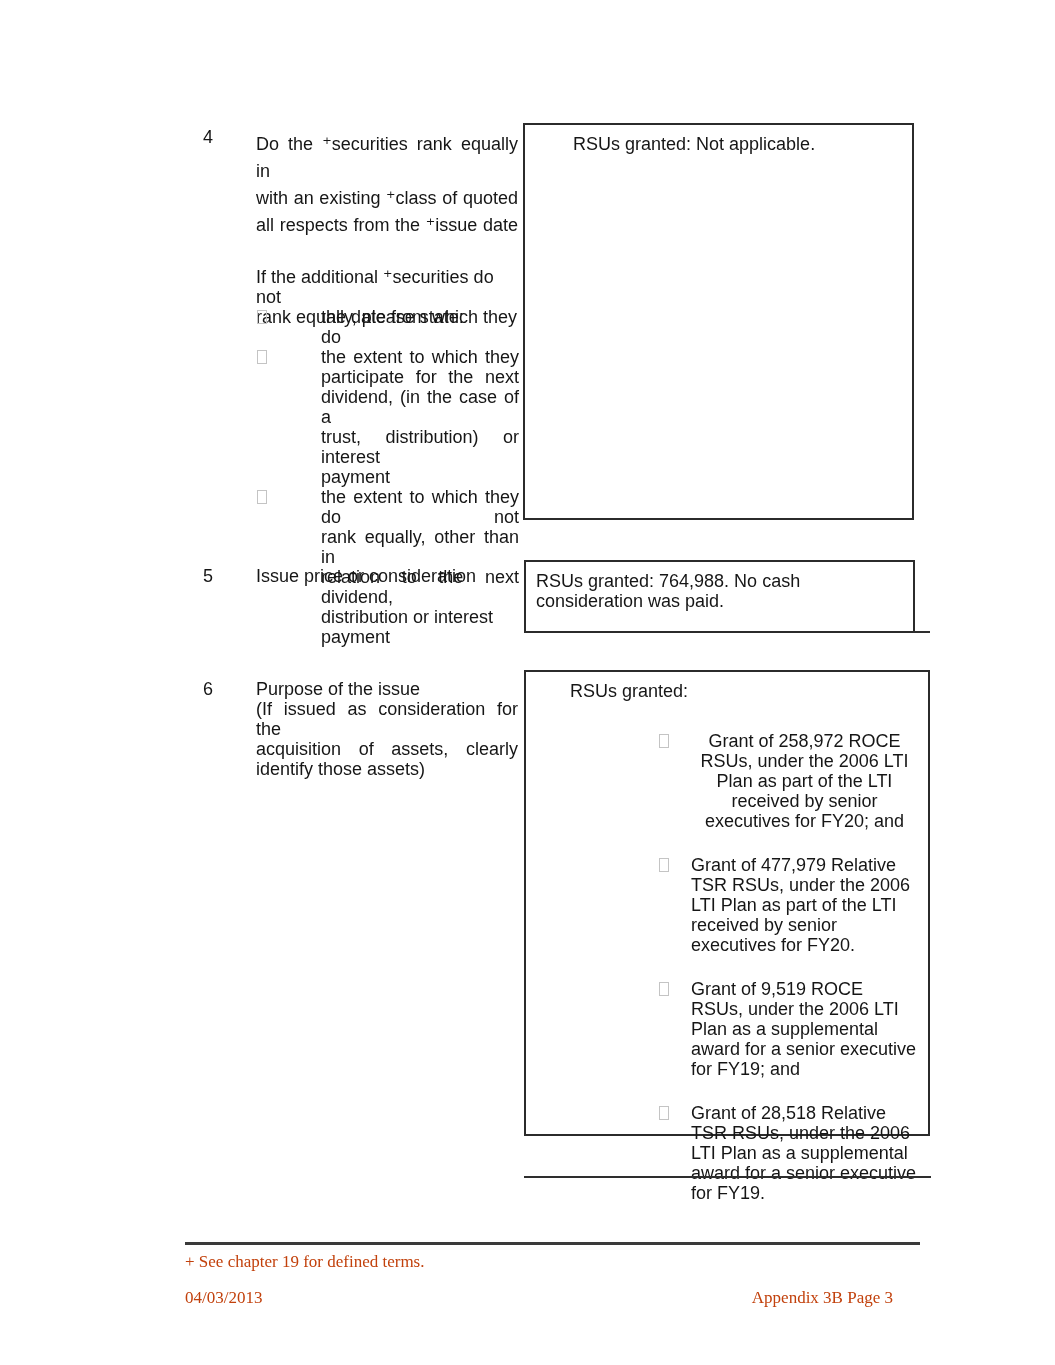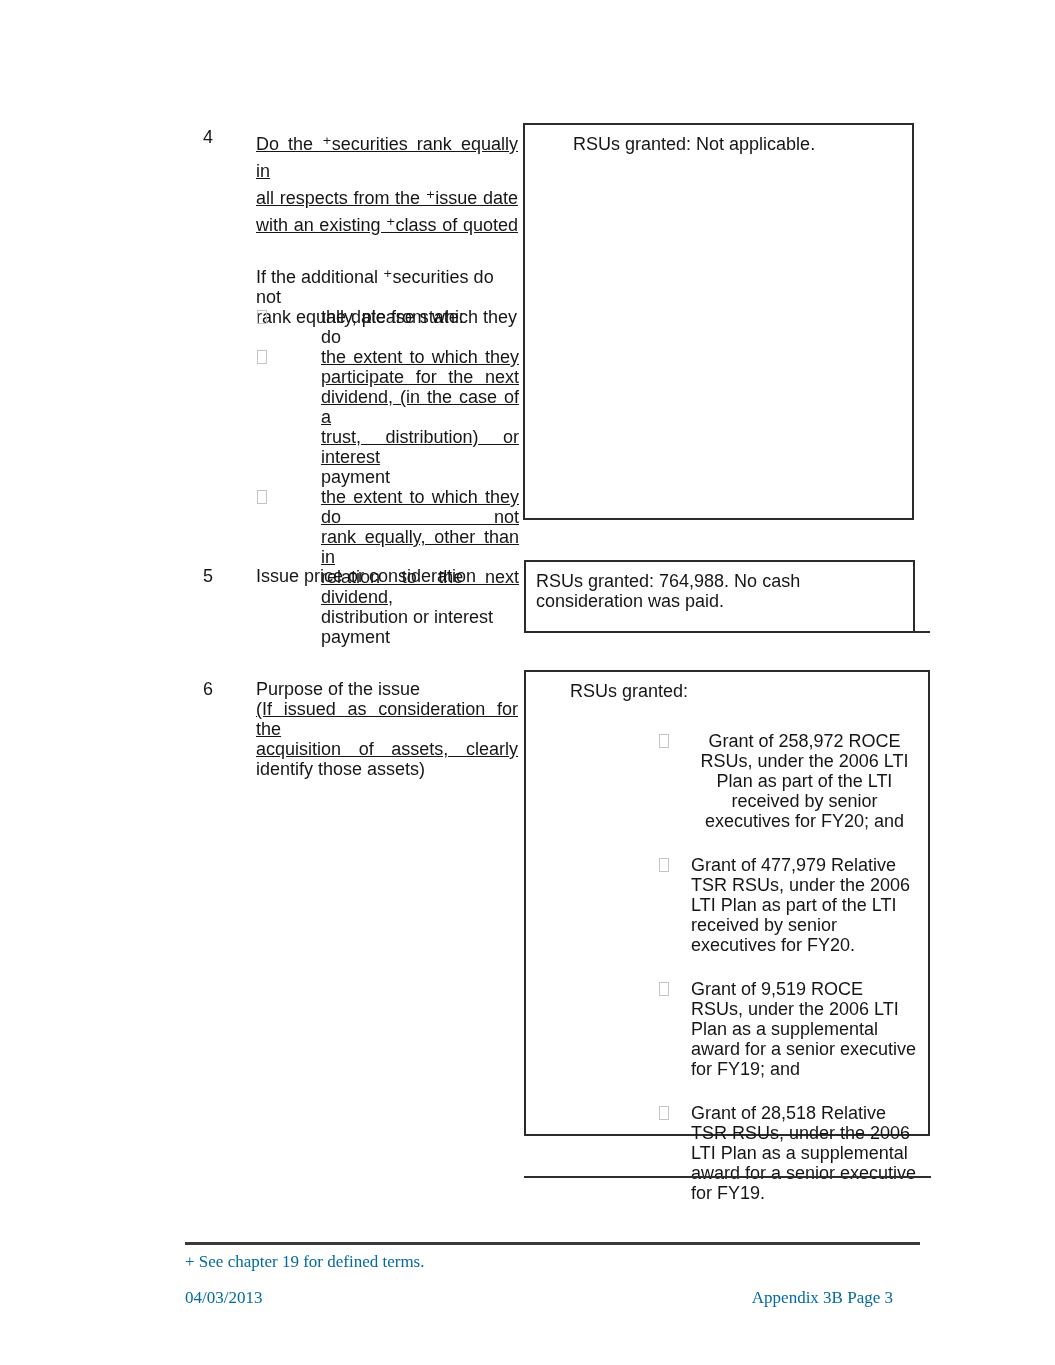--- a/index.html
+++ b/index.html
@@ -18,21 +18,21 @@
   .abs { position: absolute; }
 
   
   .bt { font-size: 18px; line-height: 20px; color: #161616; }
   .num { font-size: 18px; line-height: 20px; }
 
   
   .p1 { line-height: 27px; }
 
   
-  .jline { text-align: justify; text-align-last: justify; text-decoration: underline; }
+  .jline { text-align: justify; text-align-last: justify; }
 
   
   .box {
     position: absolute;
     border: 2px solid #2b2b2b;
     background: #ffffff;
     padding: 9px 10px;
   }
 
   
@@ -52,34 +52,34 @@
   .b6row { display: flex; align-items: flex-start; margin: 0 0 24px 89px; }
   .b6row .b6text { margin-left: 22px; width: 266px; }
   .b6first { margin-top: 30px; text-align: center; }
 
   
   .hline { position: absolute; background: #2e2e2e; }
 
   
   .serif {
     font-family: "Liberation Serif", "DejaVu Serif", serif;
-    font-size: 17px; line-height: 22px; color: #0369a1;
+    font-size: 17px; line-height: 22px; color: #c2410c;
   }
 </style>
 </head>
 <body>
 
 <div class="page">
 
   <div class="abs num" style="left:203px; top:127px;">4</div>
 
   <div class="abs bt p1" style="left:256px; top:131px; width:262px;">
     <div class="jline">Do the ⁺securities rank equally in</div>
+    <div class="jline">with an existing ⁺class of quoted</div>
     <div class="jline">all respects from the ⁺issue date</div>
-    <div class="jline">with an existing ⁺class of quoted</div>
   </div>
 
   <div class="abs bt" style="left:256px; top:267px; width:262px;">
     <div>If the additional ⁺securities do not</div>
     <div>rank equally, please state:</div>
   </div>
 
   <div class="abs bt" style="left:257px; top:307px; width:262px;">
     <div class="brow">
       <span class="sq"></span>

